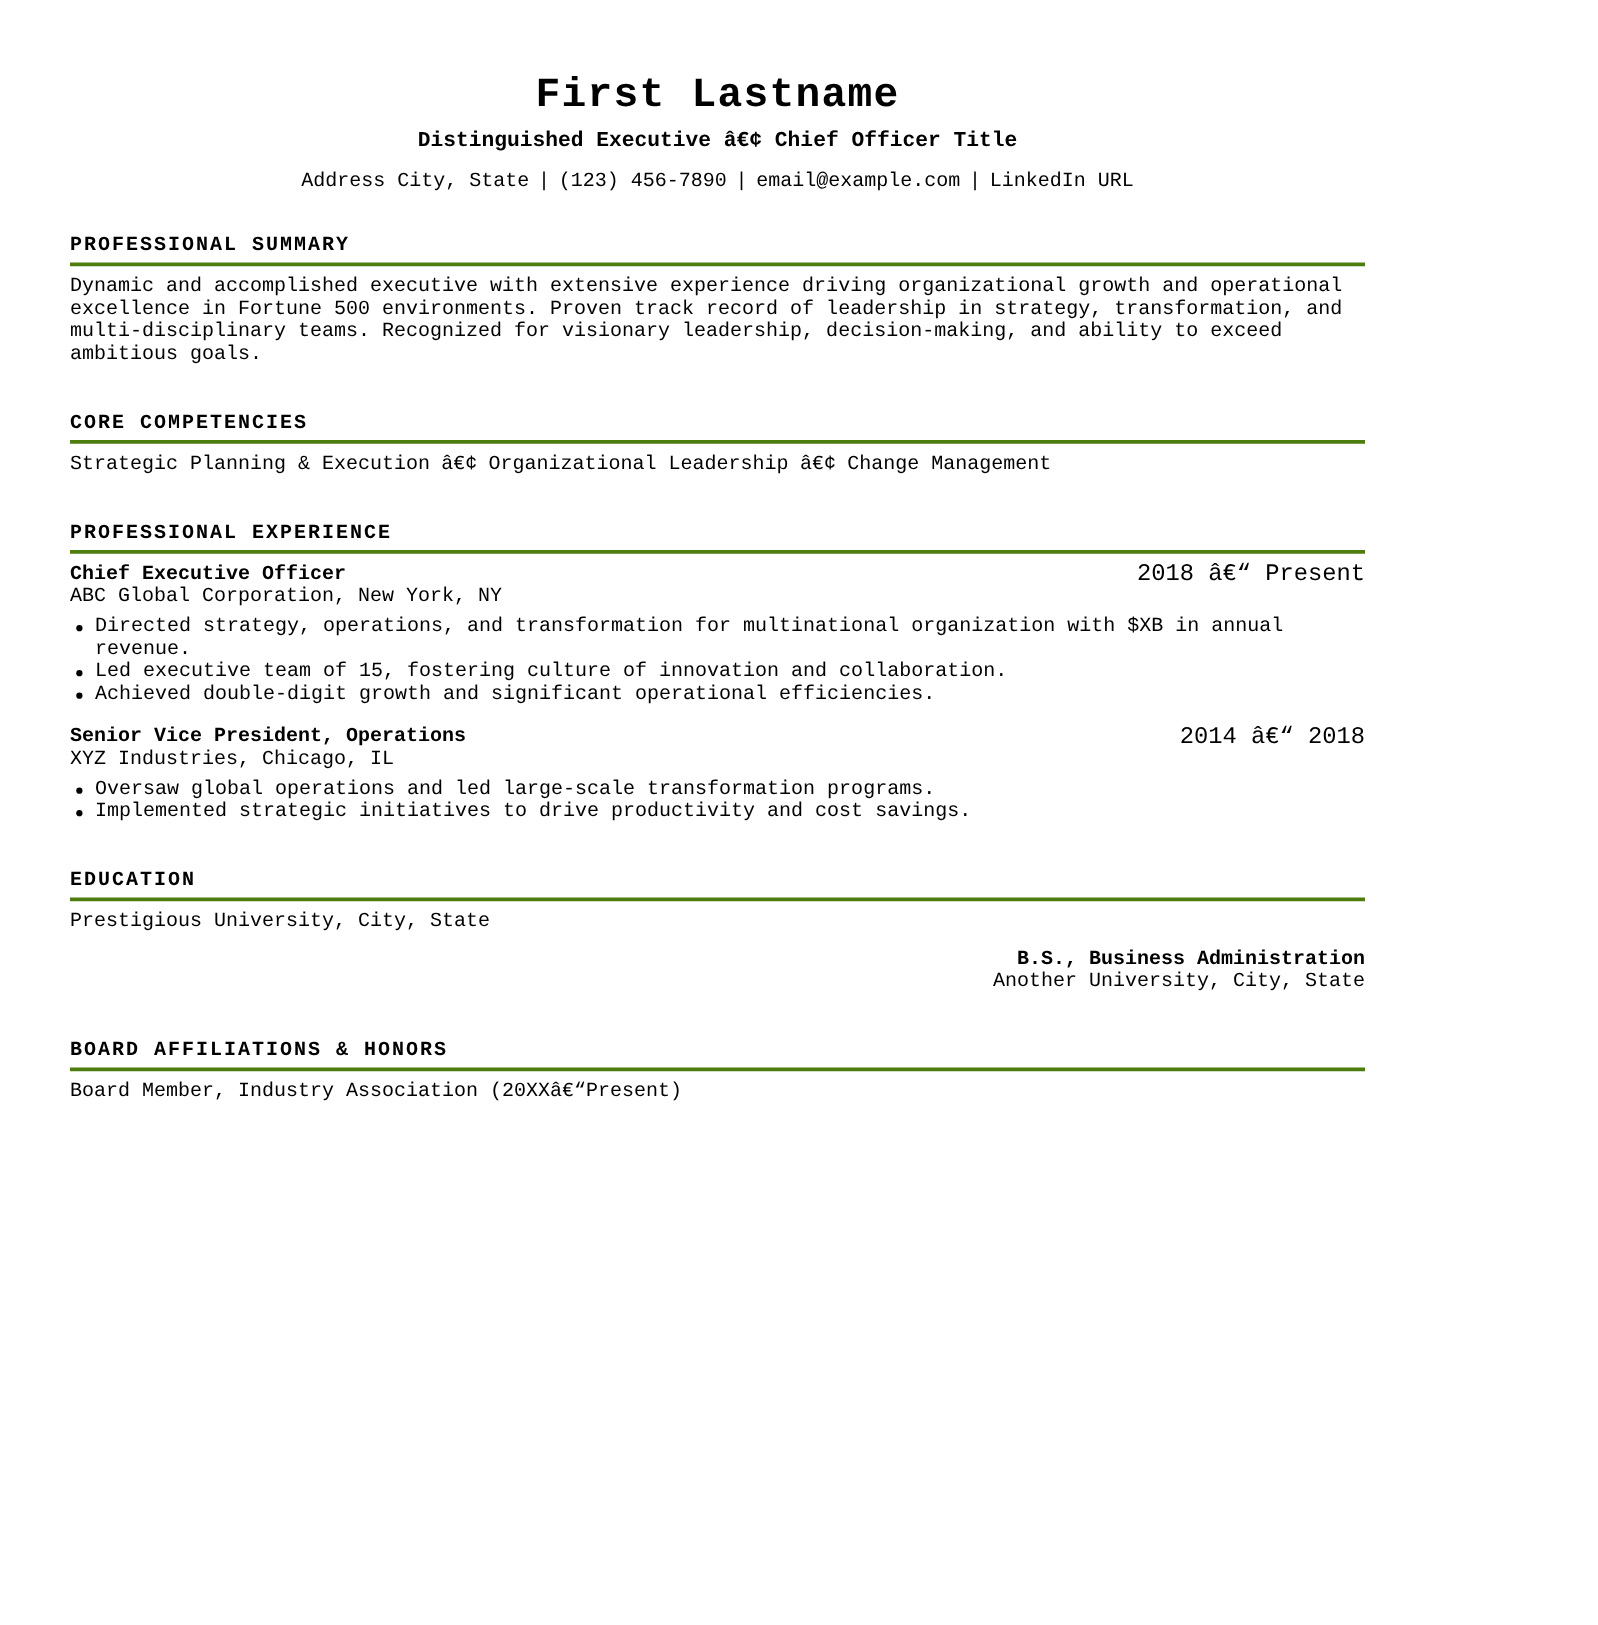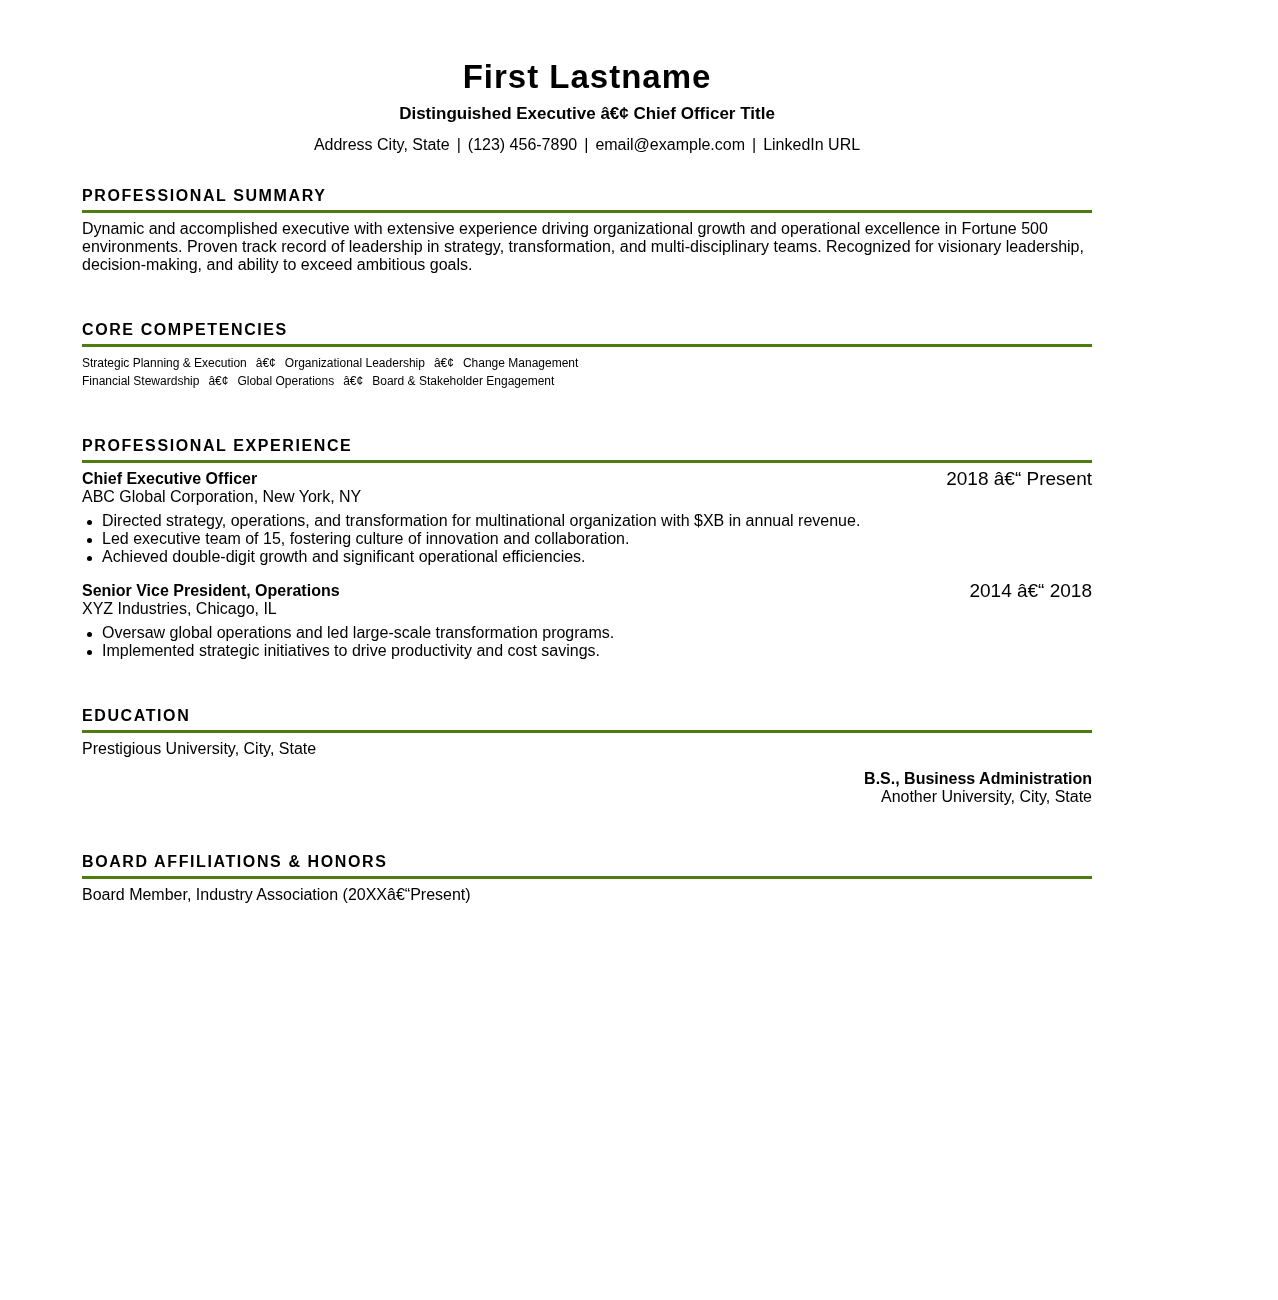--- a/index.html
+++ b/index.html
@@ -1,36 +1,36 @@
 <!DOCTYPE html>
 <html><head>
   <meta charset="utf-8">
   <style>
     html, body { margin: 0; padding: 0; background: #ffffff; }
     body {
       width: 1278px; height: 1300px; overflow: hidden;
       font-family: "Liberation Sans", sans-serif;
       color: #000;
     }
-    .page { position: relative; padding: 58px 82px 0 82px; box-sizing: border-box; width: 1174px; }
+    .page { position: relative; padding: 58px 82px 0 56px; box-sizing: border-box; width: 1174px; font-family: Liberation Mono, monospace; }
     .header { text-align: center; }
     .name { font-size: 33px; font-weight: bold; letter-spacing: 1px; line-height: 38px; margin: 0; }
     .title { font-size: 17px; font-weight: bold; margin-top: 8px; line-height: 20px; }
     .contact { font-size: 16px; margin-top: 11px; line-height: 20px; }
     .contact .sep { padding: 0 7px; }
 
-    .section { margin-top: 47px; }
+    .section { margin-top: 37px; }
     .section:first-of-type { margin-top: 0; }
     .section-title {
       font-size: 16px; font-weight: bold; letter-spacing: 1.6px;
       line-height: 18px; padding-bottom: 5px;
       border-bottom: 3px solid #4d7c0f; margin: 0 0 7px 0;
     }
     .text { font-size: 16px; line-height: 18px; }
-    .comp-line { font-size: 12px; line-height: 18px; }
+    .comp-line { font-size: 16px; line-height: 18px; }
     .comp-line .dot { padding: 0 9px; }
 
     .job { margin-bottom: 16px; }
     .job:last-child { margin-bottom: 0; }
     .job-head { display: flex; justify-content: space-between; align-items: flex-start; }
     .job-title { font-size: 16px; font-weight: bold; line-height: 18px; }
     .job-dates { font-size: 19px; line-height: 18px; }
     .job-company { font-size: 16px; line-height: 18px; }
     .bullets { list-style: none; padding: 0; margin: 6px 0 0 0; }
     .bullets li { font-size: 16px; line-height: 18px; position: relative; padding-left: 20px; }
@@ -61,23 +61,20 @@
 
   <div class="section" style="margin-top:32px">
     <h2 class="section-title">PROFESSIONAL SUMMARY</h2>
     <div class="text">Dynamic and accomplished executive with extensive experience driving organizational growth and operational excellence in Fortune 500 environments. Proven track record of leadership in strategy, transformation, and multi-disciplinary teams. Recognized for visionary leadership, decision-making, and ability to exceed ambitious goals.</div>
   </div>
 
   <div class="section">
     <h2 class="section-title">CORE COMPETENCIES</h2>
     <div class="comp-line">
       <span>Strategic Planning &amp; Execution</span><span class="dot">â€¢</span><span>Organizational Leadership</span><span class="dot">â€¢</span><span>Change Management</span>
-    </div>
-    <div class="comp-line">
-      <span>Financial Stewardship</span><span class="dot">â€¢</span><span>Global Operations</span><span class="dot">â€¢</span><span>Board &amp; Stakeholder Engagement</span>
     </div>
   </div>
 
   <div class="section">
     <h2 class="section-title">PROFESSIONAL EXPERIENCE</h2>
 
     <div class="job">
       <div class="job-head">
         <span class="job-title">Chief Executive Officer</span>
         <span class="job-dates">2018 â€“ Present</span>

